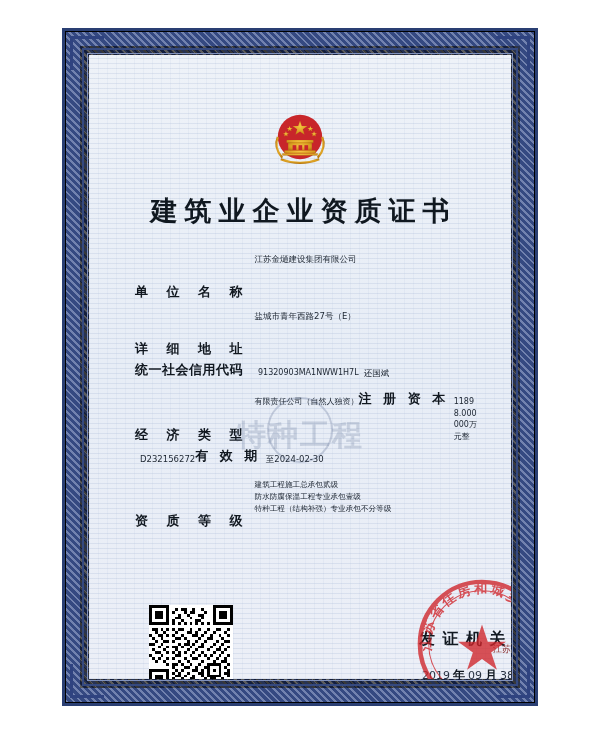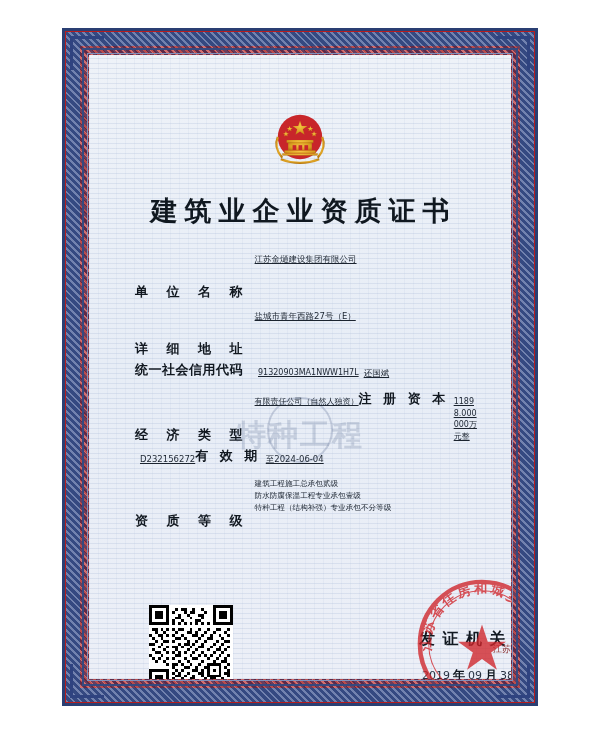--- a/index.html
+++ b/index.html
@@ -22,21 +22,21 @@
     background: #ffffff;
   }
 
   
   .cert {
     position: absolute;
     left: 62px;
     top: 28px;
     width: 476px;
     height: 678px;
-    background: #b91c1c;
+    background: #000000;
     box-sizing: border-box;
   }
 
   
   .frame-outer {
     position: absolute;
     inset: 0;
     border: 3px solid #2a3f73;
     box-sizing: border-box;
   }
@@ -169,36 +169,35 @@
 
   .value {
     font-family: "DejaVu Sans", sans-serif;
     font-size: 8.5px;
     color: #1b2430;
     line-height: 1.45;
     padding-left: 5px;
     padding-top: 6px;
     flex: 1 1 auto;
     word-break: break-all;
-    text-decoration: underline;
   }
   .value.small { font-size: 8px; }
 
   .row.split { display: flex; }
   .seg { display: flex; align-items: flex-start; }
   .seg .value { }
 
   .seg-a { flex: 0 0 auto; display: flex; }
   .seg-b { flex: 1 1 auto; display: flex; }
 
   .w-code  { width: 118px; }
 
   
   .qual-value {
-    font-family: Liberation Mono, monospace;
+    font-family: Liberation Serif, serif;
     font-size: 7.6px;
     color: #1b2430;
     line-height: 1.55;
     padding-left: 5px;
     padding-top: 3px;
   }
   .qual-value div { white-space: nowrap; }
 
   
   .watermark {
@@ -384,21 +383,21 @@
             <div class="value small">11898.000000万元整</div>
           </div>
         </div>
 
         <div class="row split">
           <div class="seg" style="flex:0 0 auto;max-width:118px;">
             <div class="value">D232156272</div>
           </div>
           <div class="seg seg-b">
             <div class="label sp-med">有 效 期</div>
-            <div class="value">至2024-06-04</div>
+            <div class="value">至2024-02-30</div>
           </div>
         </div>
 
         <div class="row">
           <div class="label sp-wide">资 质 等 级</div>
           <div class="qual-value">
             <div>建筑工程施工总承包贰级</div>
             <div>防水防腐保温工程专业承包壹级</div>
             <div>特种工程（结构补强）专业承包不分等级</div>
           </div>

